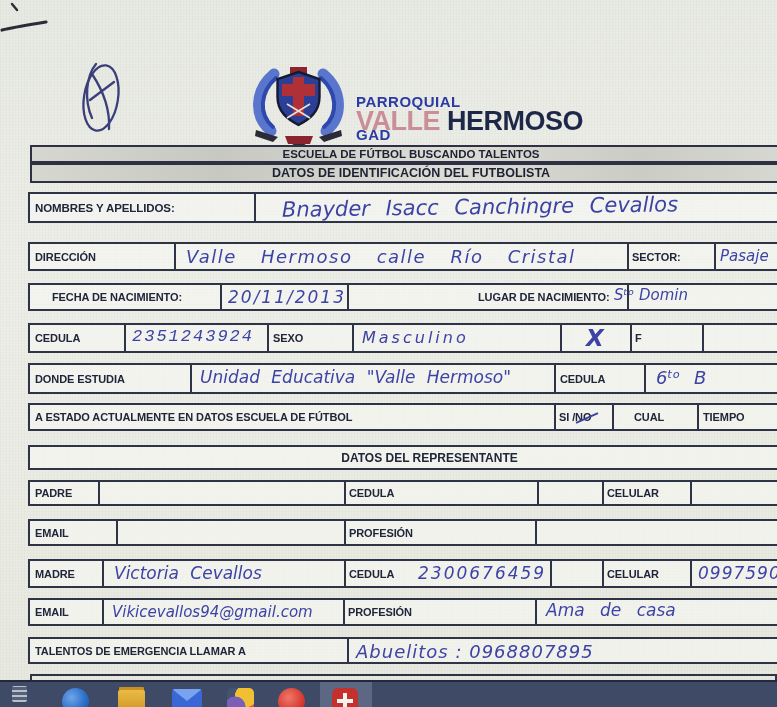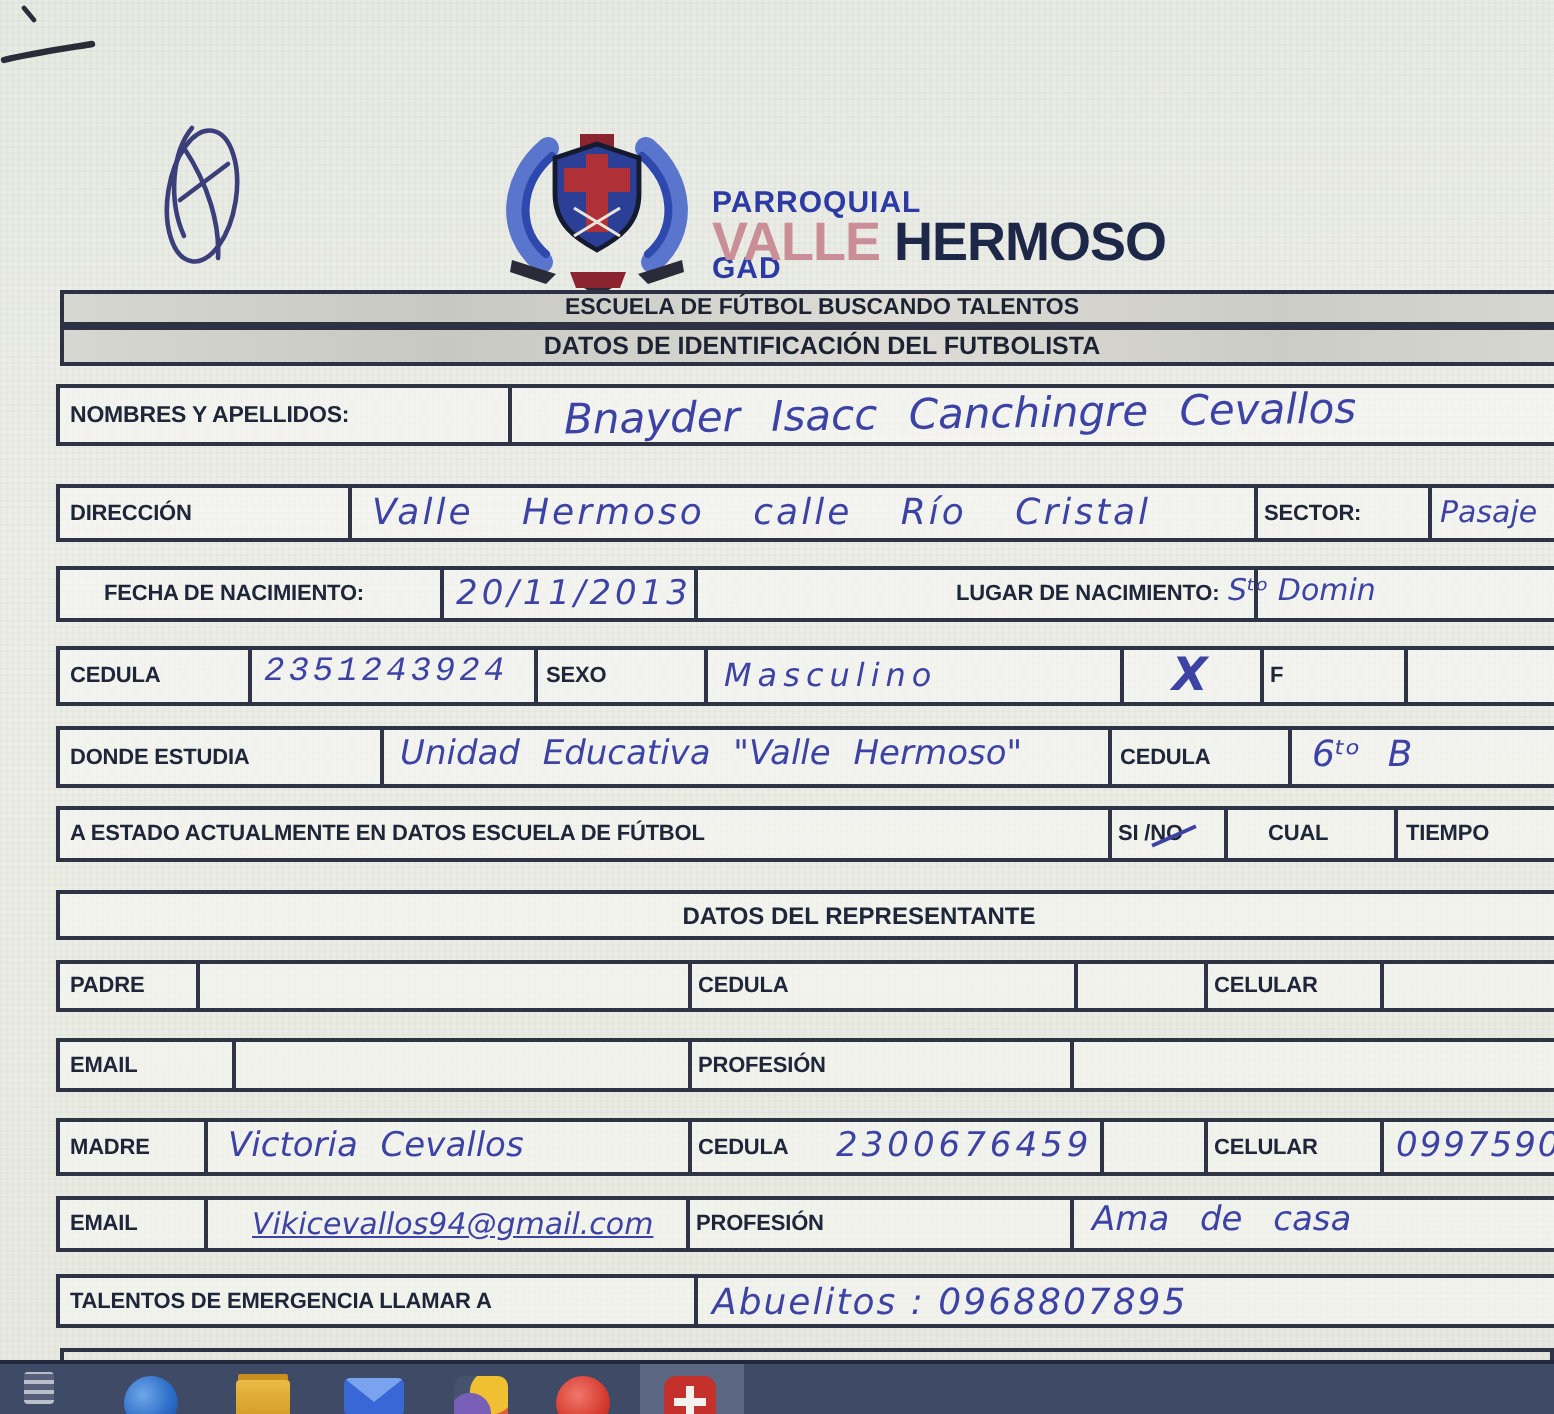--- a/index.html
+++ b/index.html
@@ -174,21 +174,21 @@
     <div class="cell" style="left:520px;"></div>
     <div class="cell" style="left:572px;"></div>
     <span class="lbl" style="left:577px;">CELULAR</span>
     <div class="cell" style="left:660px;"></div>
     <span class="ink" style="left:668px;top:2px;font-size:17px;letter-spacing:1px;">09975901</span>
   </div>
 
   <div class="row" style="top:598px;height:28px;">
     <span class="lbl" style="left:5px;">EMAIL</span>
     <div class="cell" style="left:72px;"></div>
-    <span class="ink" style="left:96px;top:3px;font-size:15px;text-decoration:underline;">Vikicevallos94@gmail.com</span>
+    <span class="ink" style="left:82px;top:3px;font-size:15px;">Vikicevallos94@gmail.com</span>
     <div class="cell" style="left:313px;"></div>
     <span class="lbl" style="left:318px;">PROFESIÓN</span>
     <div class="cell" style="left:505px;"></div>
     <span class="ink" style="left:516px;top:0;font-size:17px;word-spacing:10px;">Ama de casa</span>
   </div>
 
   <div class="row" style="top:637px;height:27px;">
     <span class="lbl" style="left:5px;">TALENTOS DE EMERGENCIA LLAMAR A</span>
     <div class="cell" style="left:317px;"></div>
     <span class="ink" style="left:326px;top:2px;font-size:18px;letter-spacing:1px;">Abuelitos : 0968807895</span>

